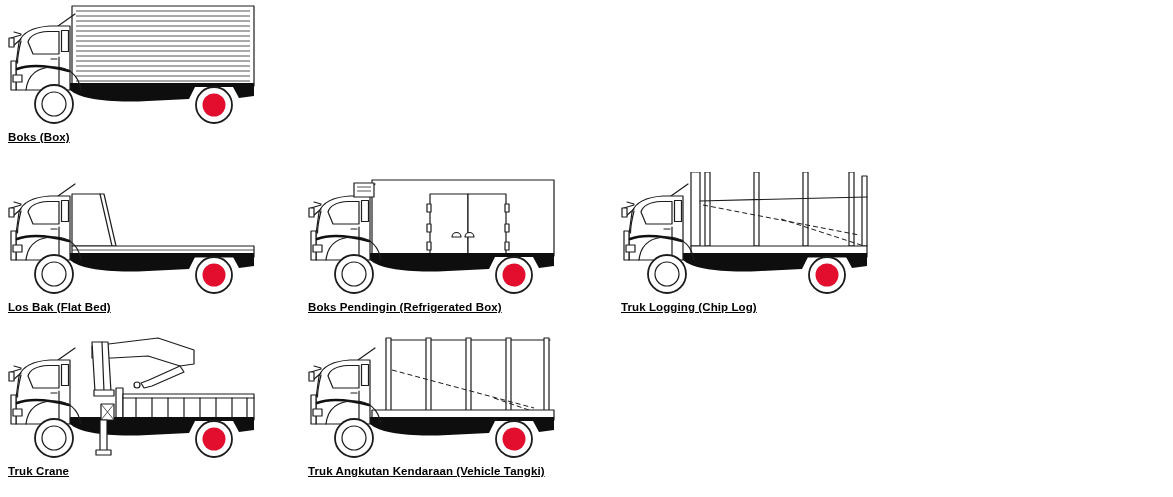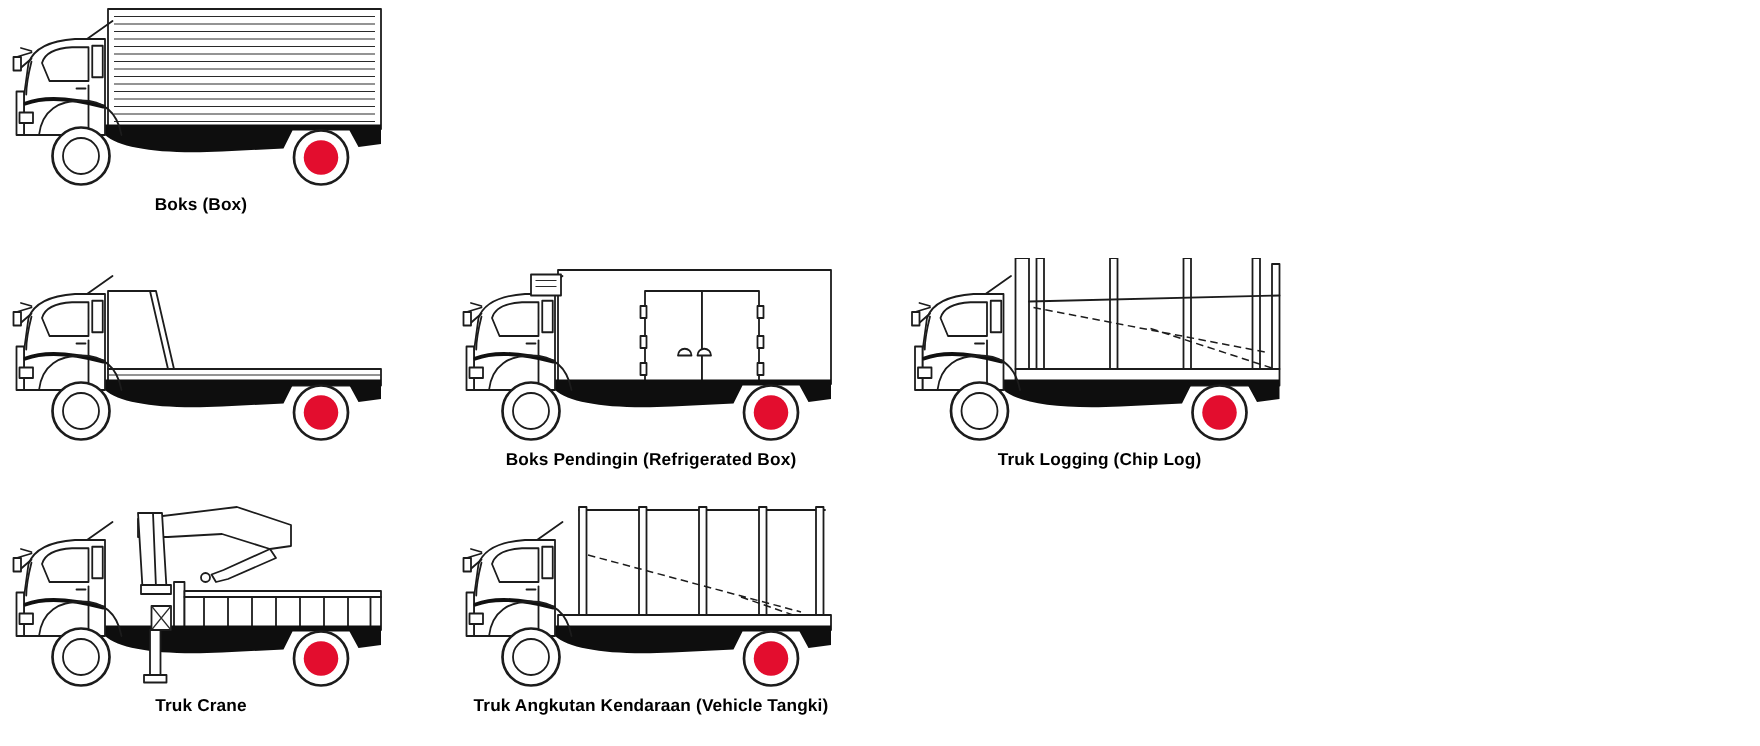--- a/index.html
+++ b/index.html
@@ -1,27 +1,27 @@
 <!DOCTYPE html>
 <html><head>
 <meta charset="utf-8">
 <style>
   html,body{margin:0;padding:0;background:#ffffff;}
   body{font-family:"Liberation Sans",sans-serif;}
   .stage{position:relative;width:1173px;height:497px;background:#ffffff;overflow:hidden;}
   figure.truck{position:absolute;margin:0;width:252px;}
   figure.truck svg{display:block;}
   figcaption{
-    text-align:center;
     font-weight:700;
     font-size:11.5px;
     color:#000;
     margin-top:3px;
     white-space:nowrap;
     letter-spacing:0.1px;
+    text-decoration:underline;
   }
   
   .ln{fill:none;stroke:#1c1c1c;stroke-width:1.2;stroke-linecap:round;stroke-linejoin:round;}
   .thin{fill:none;stroke:#2a2a2a;stroke-width:0.8;}
   .fw{fill:#ffffff;stroke:#1c1c1c;stroke-width:1.2;stroke-linejoin:round;}
   .dash{fill:none;stroke:#1c1c1c;stroke-width:1;stroke-dasharray:5 3;}
   .swoosh{fill:none;stroke:#101010;stroke-width:2.6;stroke-linecap:round;}
   .band{fill:#0e0e0e;stroke:none;}
 </style>
 </head>
@@ -80,20 +80,21 @@
         <path class="fw" d="M64,74 L64,22 L96,22 L108,74 Z"></path>
         <path class="ln" d="M92,22 L104,74"></path>
         <rect class="fw" x="64" y="74" width="182" height="11"></rect>
         <path class="thin" d="M64,78 H246"></path>
       </g>
       <use href="#chassis"></use>
         <use href="#cab"></use>
         <use href="#front-wheel"></use>
         <use href="#rear-wheel"></use>
     </svg>
+    <figcaption>Los Bak (Flat Bed)</figcaption>
   </figure>
 
   <figure class="truck" style="left:308px;top:172px;">
     <svg viewBox="0 0 252 126" width="252" height="126">
       <g>
         <rect class="fw" x="64" y="8" width="182" height="76"></rect>
         <rect class="fw" x="122" y="22" width="38" height="62"></rect>
         <rect class="fw" x="160" y="22" width="38" height="62"></rect>
         <rect class="fw" x="119" y="32" width="4" height="8"></rect>
         <rect class="fw" x="119" y="52" width="4" height="8"></rect>
@@ -109,21 +110,21 @@
       <g>
         <rect class="fw" x="46" y="11" width="20" height="14"></rect>
         <path class="thin" d="M49,15 h14 M49,19 h14"></path>
       </g>
       <use href="#front-wheel"></use>
         <use href="#rear-wheel"></use>
     </svg>
     <figcaption>Boks Pendingin (Refrigerated Box)</figcaption>
   </figure>
 
-  <figure class="truck" style="left:607px;top:172px;">
+  <figure class="truck" style="left:621px;top:172px;">
     <svg viewBox="0 0 252 126" width="252" height="126">
       <g>
         <rect class="fw" x="70" y="0" width="9" height="74"></rect>
         <rect class="fw" x="84" y="0" width="5" height="74"></rect>
         <rect class="fw" x="133" y="0" width="5" height="74"></rect>
         <rect class="fw" x="182" y="0" width="5" height="74"></rect>
         <rect class="fw" x="228" y="0" width="5" height="74"></rect>
         <rect class="fw" x="241" y="4" width="5" height="70"></rect>
         <path class="ln" d="M79,29 L246,25"></path>
         <path class="dash" d="M82,33 L238,63 M160,47 L246,75"></path>

